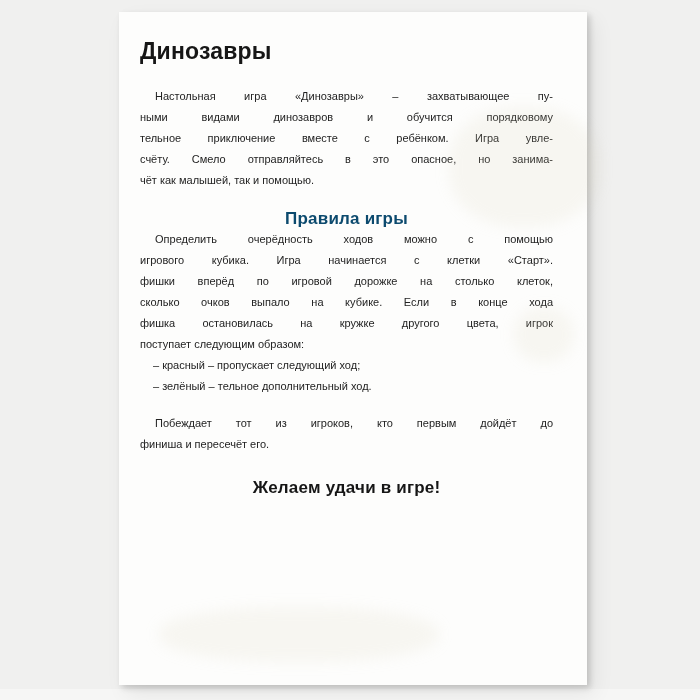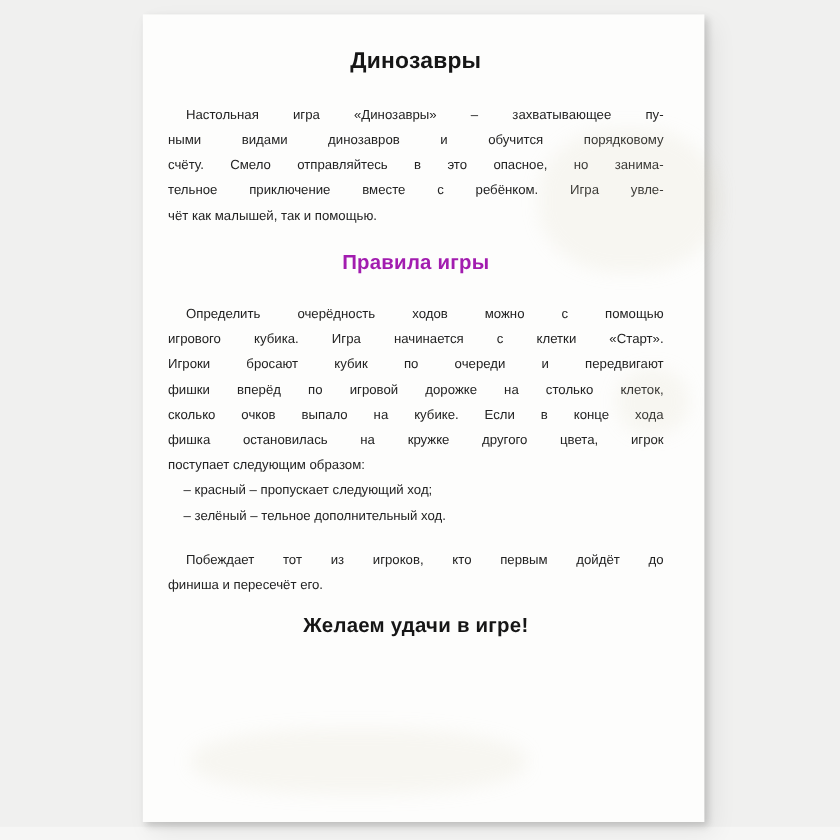--- a/index.html
+++ b/index.html
@@ -38,60 +38,60 @@
     filter: blur(7px);
     background: rgba(213, 202, 178, 0.14);
     border-radius: 45%;
     pointer-events: none;
   }
   .ghost.g1 { left: 330px; top: 95px;  width: 150px; height: 120px; }
   .ghost.g2 { left: 395px; top: 295px; width: 60px;  height: 55px;  }
   .ghost.g3 { left: 40px;  top: 595px; width: 280px; height: 55px;  }
   .doc-title {
     margin: 29px 0 0 0;
-    font-size: 19px;
+    font-size: 23px;
     line-height: 21px;
     font-weight: bold;
     color: #161616;
-    text-align: center;
+    text-align: left;
     letter-spacing: 0.2px;
   }
   .section-heading {
     margin: 17px 0 0 0;
     font-size: 17px;
     line-height: 21px;
     font-weight: bold;
-    color: #a21caf;
+    color: #0c4a6e;
     text-align: center;
     letter-spacing: 0.2px;
   }
   .para {
     color: #232323;
     font-size: 11px;
     line-height: 21px;
   }
   #intro  { margin-top: 24px; }
-  #rules  { margin-top: 23px; }
+  #rules  { }
   #ending { margin-top: 16px; }
   .line {
     text-align: justify;
     text-align-last: justify;
   }
   .line.last {
     text-align-last: left;
   }
   .line.indent {
     text-indent: 15px;
   }
   .line.list {
     text-align-last: left;
     padding-left: 13px;
   }
   .closing {
-    margin-top: 12px;
+    margin-top: 22px;
     font-size: 17px;
     line-height: 21px;
     font-weight: bold;
     color: #161616;
     text-align: center;
     letter-spacing: 0.2px;
   }
 </style>
 </head>
 <body>
@@ -102,31 +102,30 @@
   <div class="paper">
     <div class="ghost g1"></div>
     <div class="ghost g2"></div>
     <div class="ghost g3"></div>
 
     <h1 class="doc-title">Динозавры</h1>
 
     <div class="para" id="intro">
         <div class="line indent">Настольная игра «Динозавры» – захватывающее пу-</div>
         <div class="line">ными видами динозавров и обучится порядковому</div>
+        <div class="line">тельное приключение вместе с ребёнком. Игра увле-</div>
         <div class="line">счёту. Смело отправляйтесь в это опасное, но занима-</div>
-        <div class="line">тельное приключение вместе с ребёнком. Игра увле-</div>
         <div class="line last">чёт как малышей, так и помощью.</div>
       </div>
 
     <h2 class="section-heading">Правила игры</h2>
 
     <div class="para" id="rules">
         <div class="line indent">Определить очерёдность ходов можно с помощью</div>
         <div class="line">игрового кубика. Игра начинается с клетки «Старт».</div>
-        <div class="line">Игроки бросают кубик по очереди и передвигают</div>
         <div class="line">фишки вперёд по игровой дорожке на столько клеток,</div>
         <div class="line">сколько очков выпало на кубике. Если в конце хода</div>
         <div class="line">фишка остановилась на кружке другого цвета, игрок</div>
         <div class="line last">поступает следующим образом:</div>
         <div class="line last list">– красный – пропускает следующий ход;</div>
         <div class="line last list">– зелёный – тельное дополнительный ход.</div>
       </div>
 
     <div class="para" id="ending">
         <div class="line indent">Побеждает тот из игроков, кто первым дойдёт до</div>

